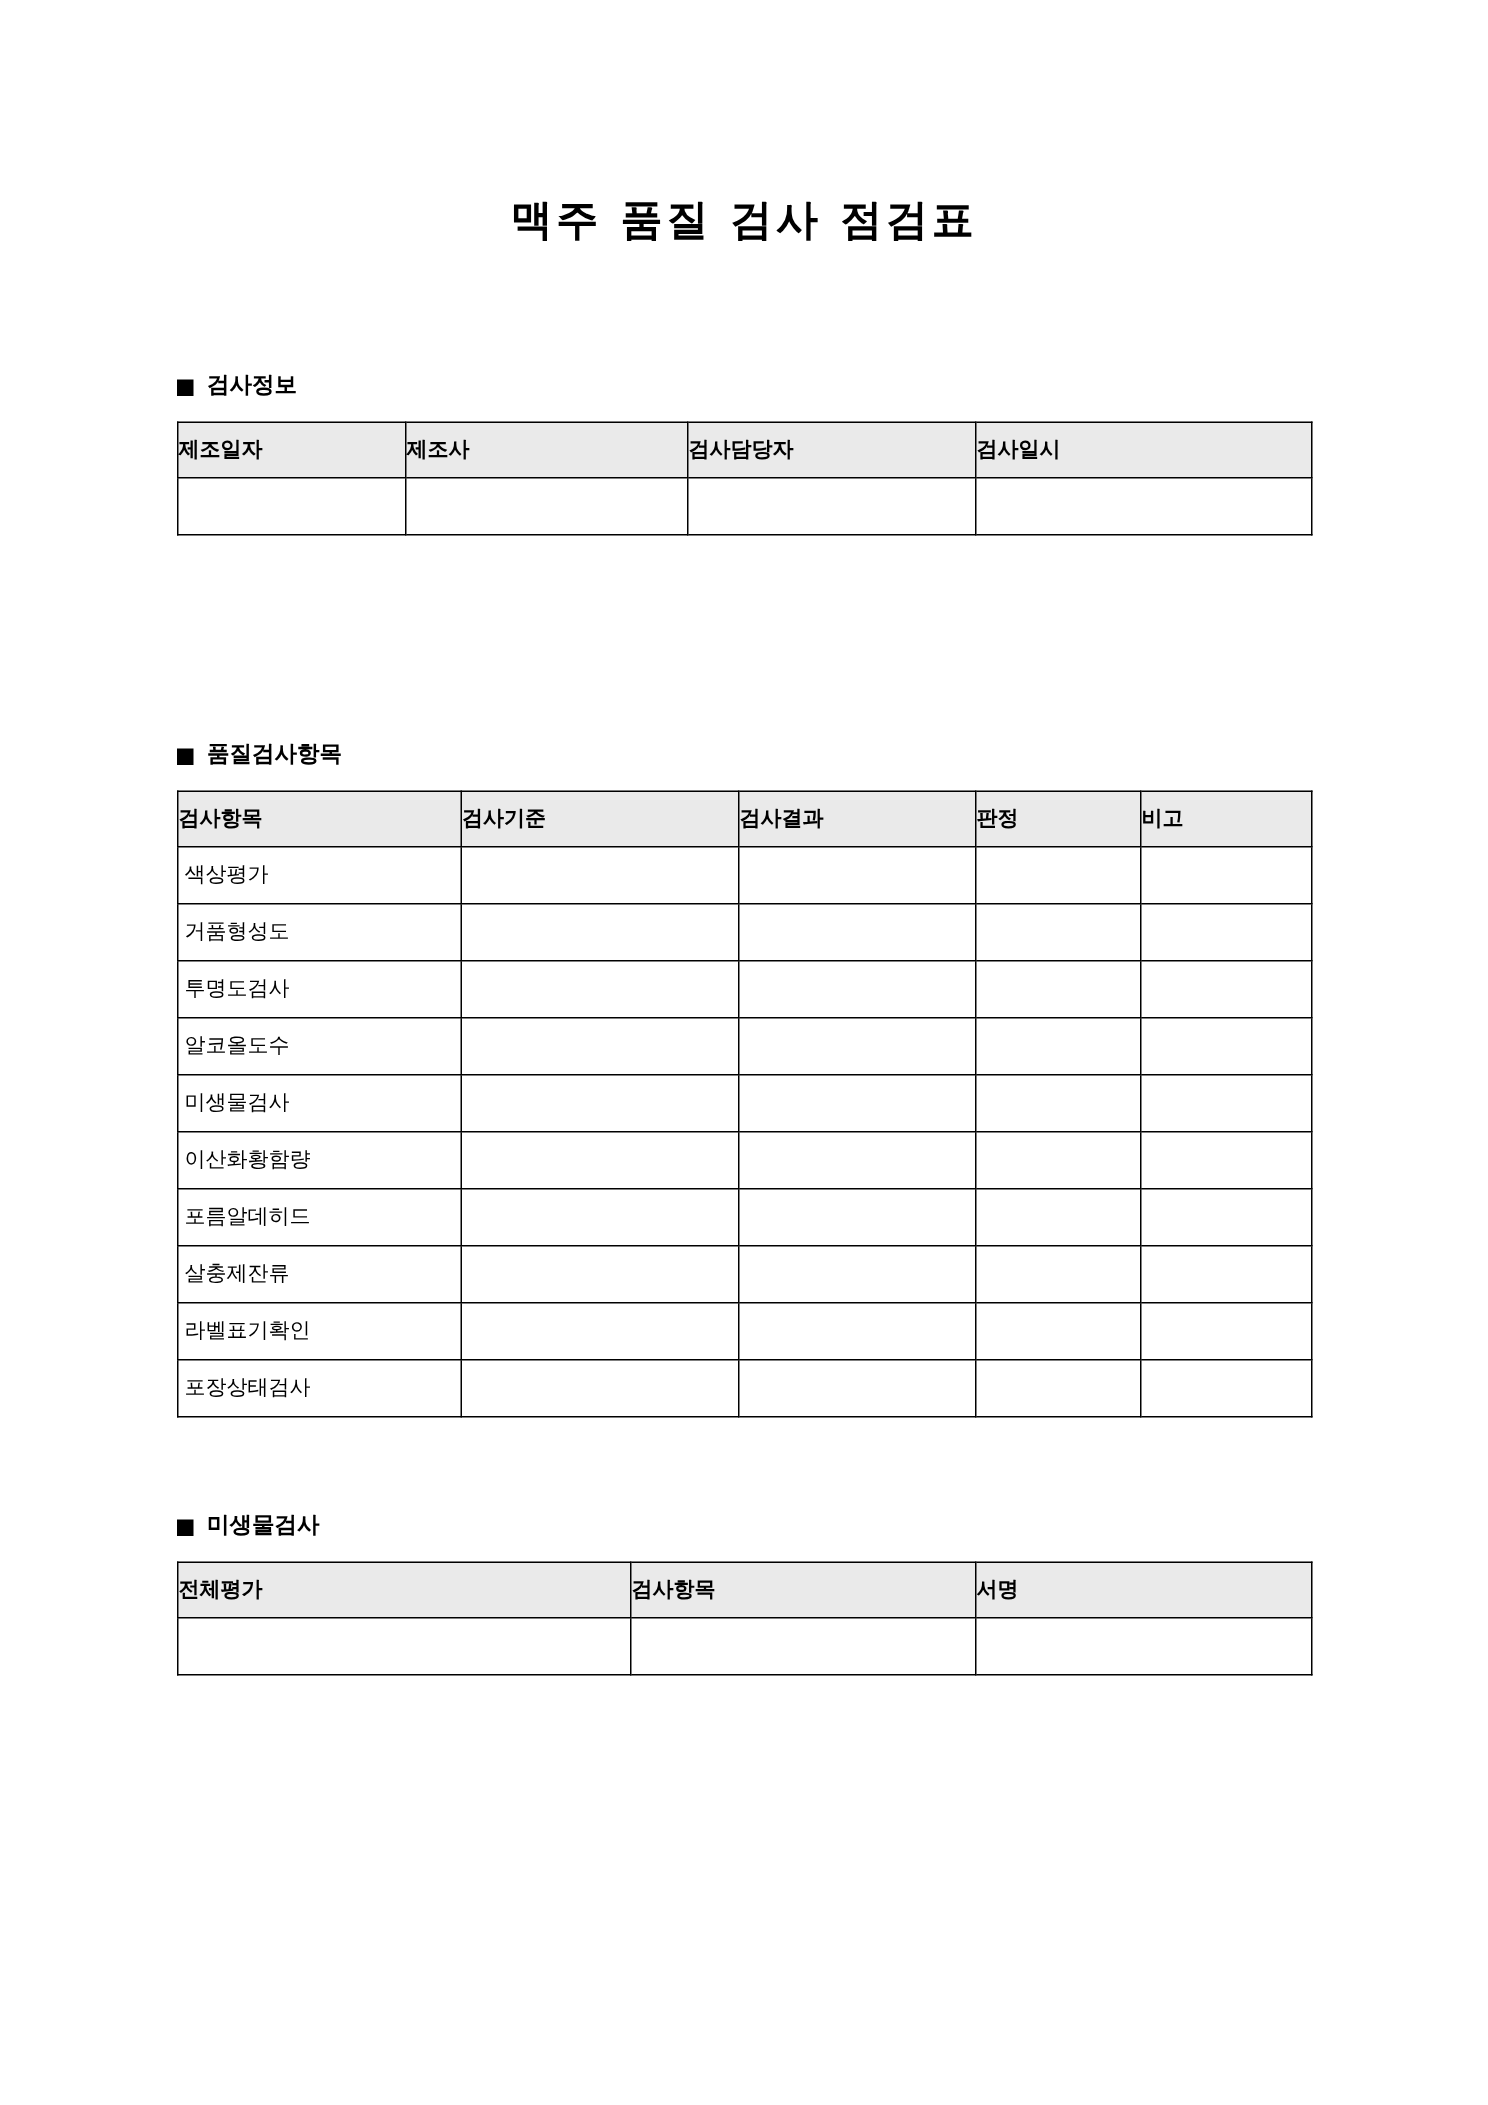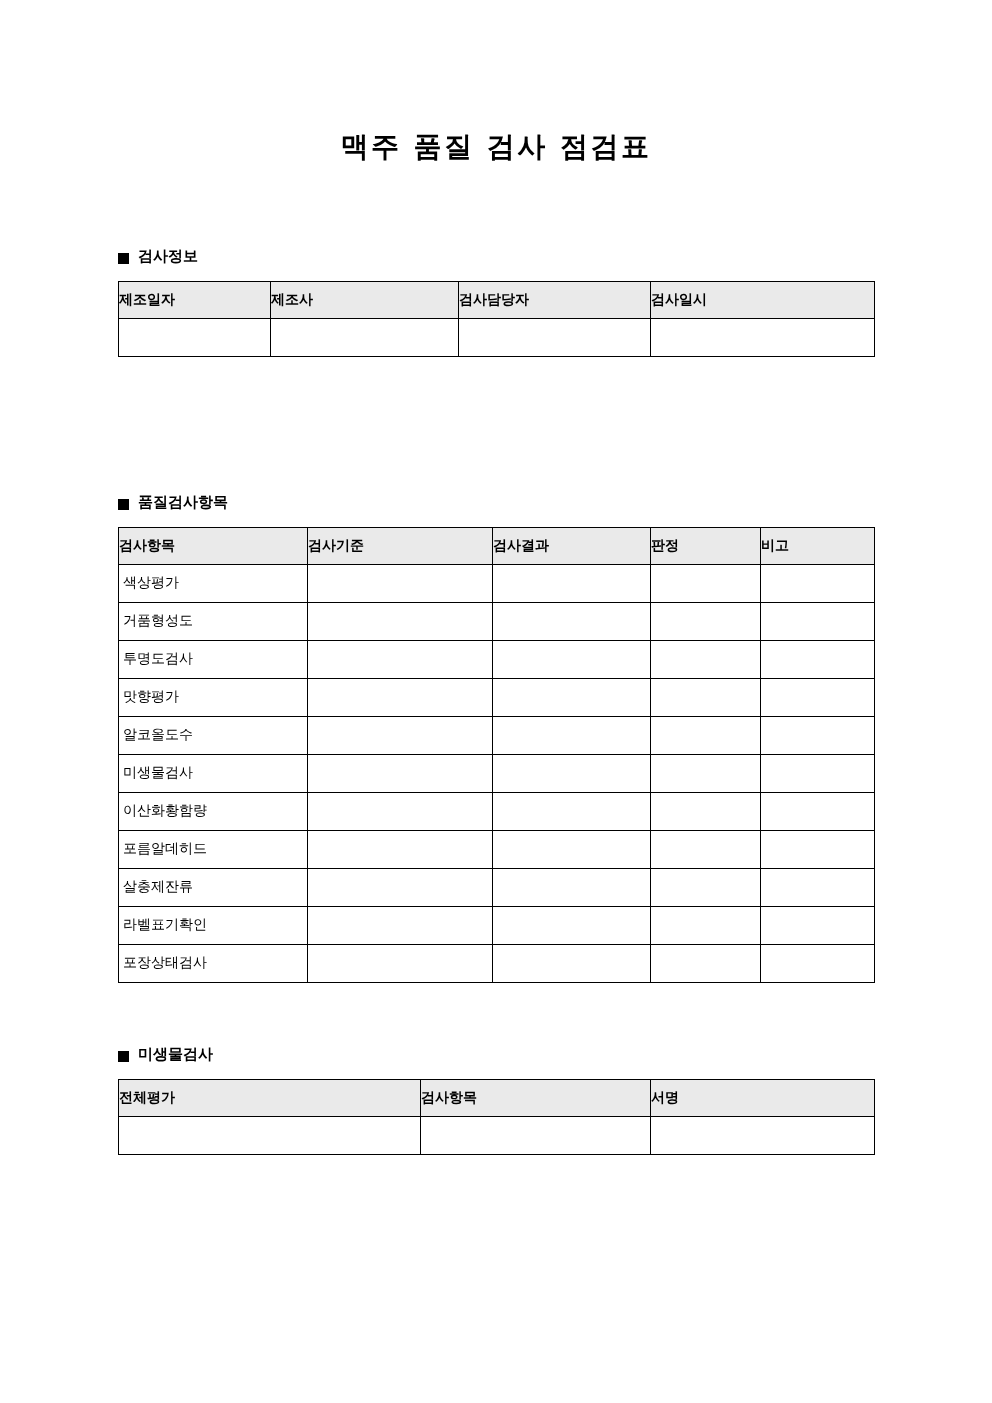--- a/index.html
+++ b/index.html
@@ -194,27 +194,20 @@
           <td></td>
         </tr>
         <tr>
           <td class="rowlabel">투명도검사</td>
           <td></td>
           <td></td>
           <td></td>
           <td></td>
         </tr>
         <tr>
-          <td class="rowlabel">맛향평가</td>
-          <td></td>
-          <td></td>
-          <td></td>
-          <td></td>
-        </tr>
-        <tr>
           <td class="rowlabel">알코올도수</td>
           <td></td>
           <td></td>
           <td></td>
           <td></td>
         </tr>
         <tr>
           <td class="rowlabel">미생물검사</td>
           <td></td>
           <td></td>

